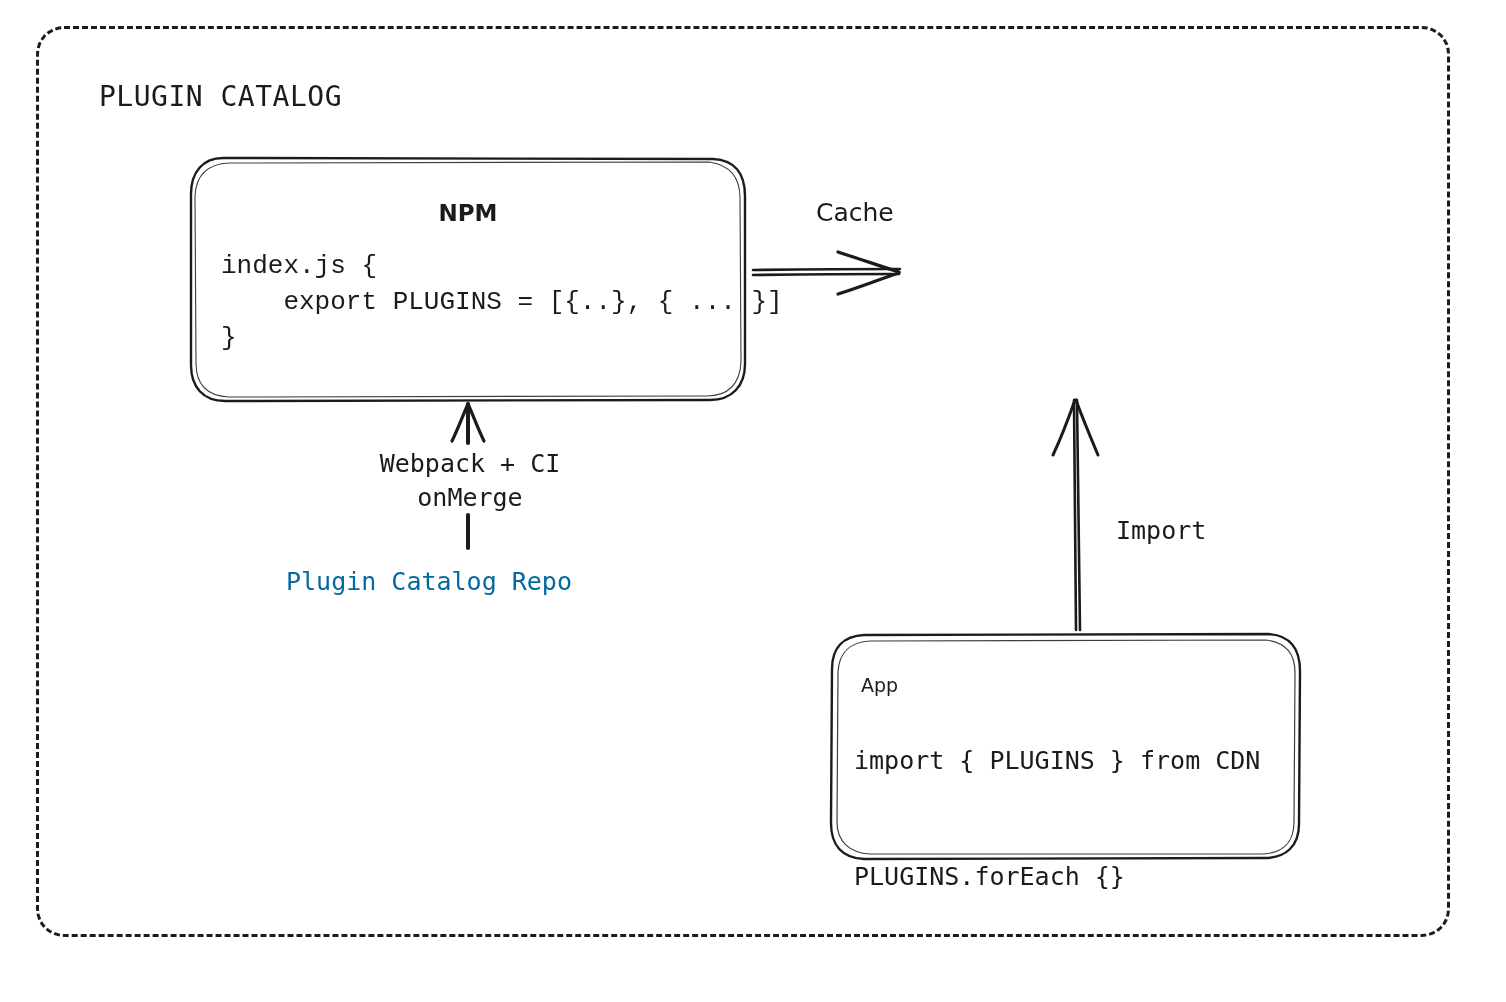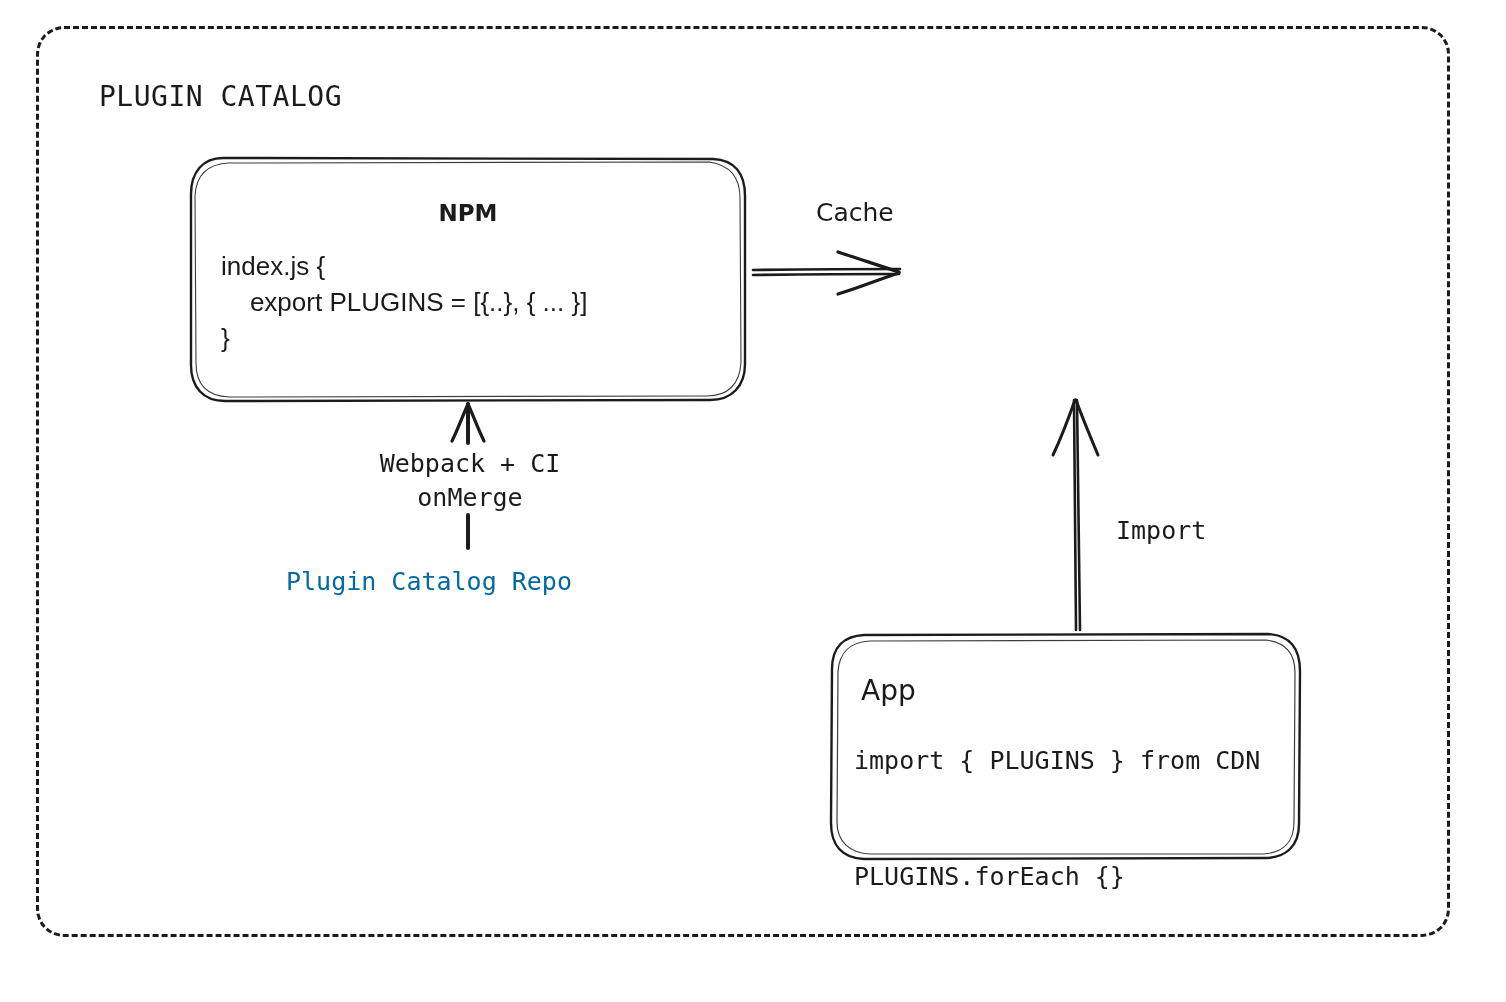--- a/index.html
+++ b/index.html
@@ -66,21 +66,21 @@
     font-size: 23px;
     color: #1b1b1b;
     font-family: "DejaVu Sans", sans-serif;
     font-weight: 700;
     margin-top: 8px;
   }
   #box-npm .code {
     position: absolute;
     left: 32px;
     top: 92px;
-    font-family: Liberation Sans, sans-serif;
+    font-family: Liberation Mono, monospace;
     font-size: 26px;
     line-height: 36px;
     color: #1b1b1b;
     white-space: pre;
   }
   
   #box-cdn { left: 908px; top: 162px; width: 336px; height: 232px; }
   #box-cdn .title {
     position: absolute;
     top: 0;
@@ -116,21 +116,21 @@
     color: #0369a1;
     white-space: pre;
   }
   
   #box-app { left: 828px; top: 632px; width: 474px; height: 228px; }
   #box-app .app-title {
     position: absolute;
     left: 33px;
     top: 42px;
     font-family: "DejaVu Sans", sans-serif;
-    font-size: 28px;
+    font-size: 19px;
     color: #1b1b1b;
   }
   #box-app .code {
     position: absolute;
     left: 26px;
     top: 100px;
     font-family: "DejaVu Sans Mono", monospace;
     font-size: 25px;
     line-height: 58px;
     color: #1b1b1b;

